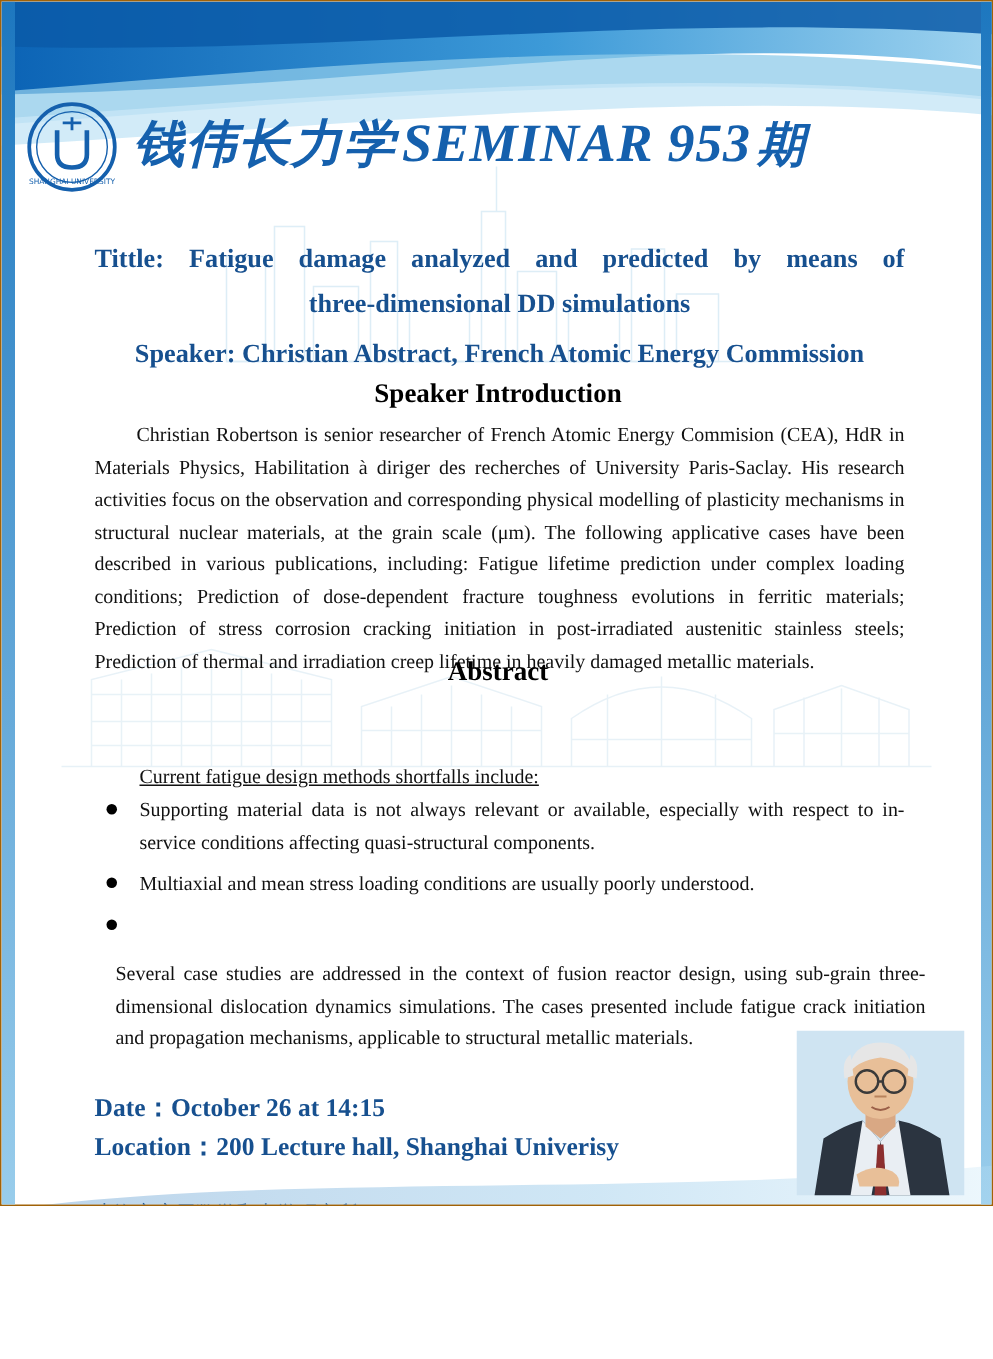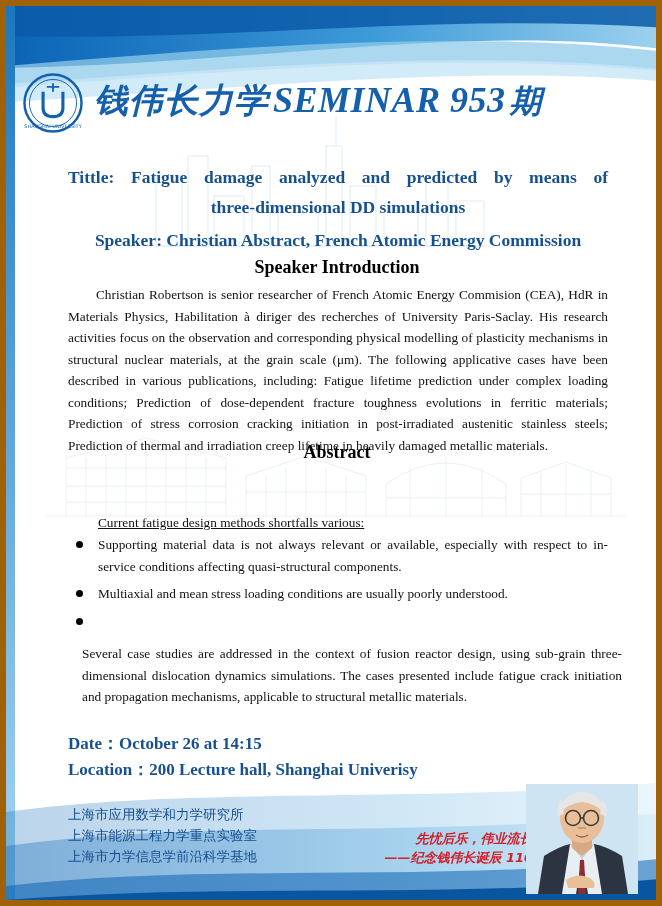--- a/index.html
+++ b/index.html
@@ -6,24 +6,24 @@
     margin: 0;
     padding: 0;
     background: #ffffff;
   }
   body {
     font-family: "Liberation Serif", serif;
   }
   #poster {
     position: relative;
     width: 662px;
-    height: 906px;
+    height: 804px;
     overflow: hidden;
     background: #ffffff;
-    border: 6px solid #a16207;
+    border: 1px solid #a16207;
     box-sizing: border-box;
   }
 
   
   .bg-svg {
     position: absolute;
     left: 0; top: 0;
     width: 662px; height: 906px;
     pointer-events: none;
   }
@@ -329,21 +329,21 @@
   </div>
 
   <div class="section-heading" id="intro-heading">Speaker Introduction</div>
   <div class="body-text" id="intro-text">
     <span class="indent"></span><span>Christian Robertson is senior researcher of French Atomic Energy Commision (CEA), HdR in Materials Physics, Habilitation à diriger des recherches of University Paris-Saclay. His research activities focus on the observation and corresponding physical modelling of plasticity mechanisms in structural nuclear materials, at the grain scale (μm). The following applicative cases have been described in various publications, including: Fatigue lifetime prediction under complex loading conditions; Prediction of dose-dependent fracture toughness evolutions in ferritic materials; Prediction of stress corrosion cracking initiation in post-irradiated austenitic stainless steels; Prediction of thermal and irradiation creep lifetime in heavily damaged metallic materials.</span>
   </div>
 
   <div class="section-heading" id="abstract-heading">Abstract</div>
 
   <div id="abstract-lead">
-    <span>Current fatigue design methods shortfalls various:</span>
+    <span>Current fatigue design methods shortfalls include:</span>
   </div>
 
   <ul class="bullets">
     <li>
       <span class="dot"></span>
       <span>Supporting material data is not always relevant or available, especially with respect to in-service conditions affecting quasi-structural components.</span>
     </li>
     <li>
       <span class="dot"></span>
       <span>Multiaxial and mean stress loading conditions are usually poorly understood.</span>

